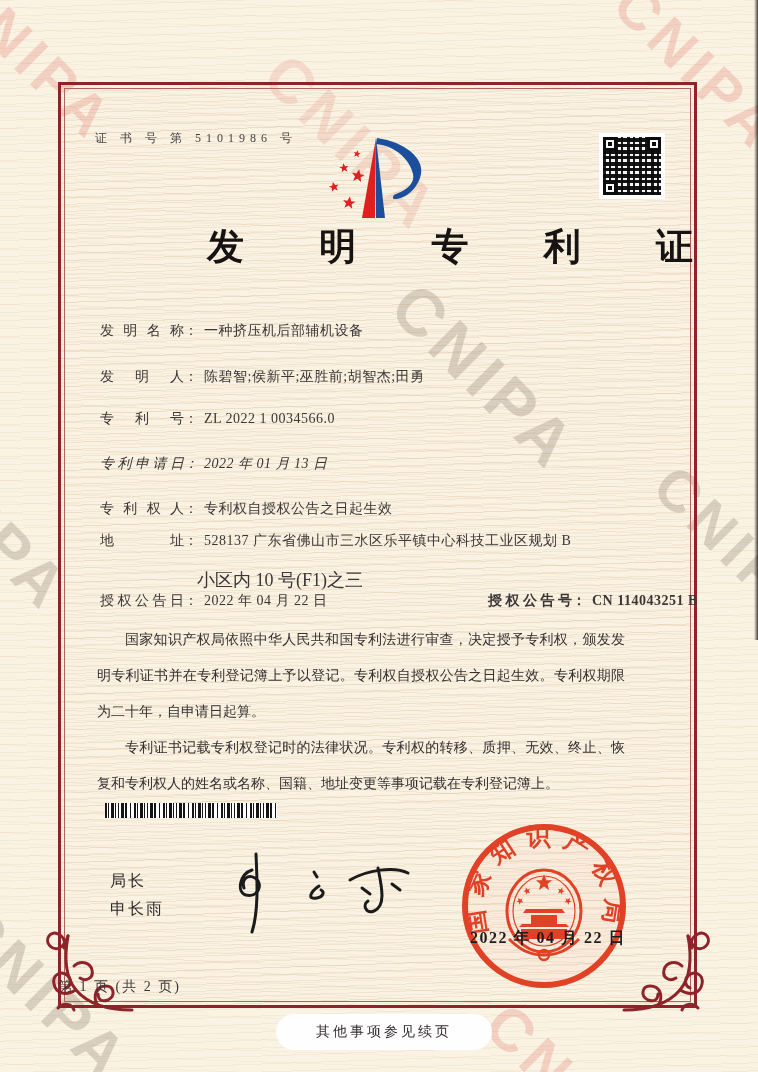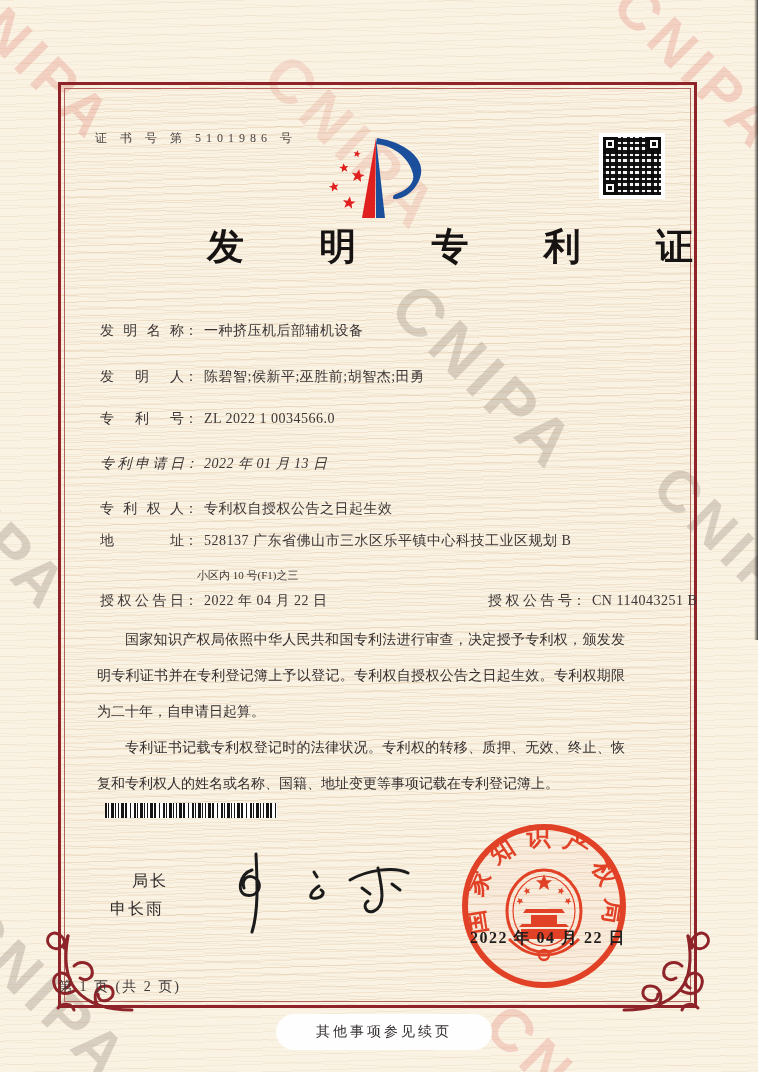--- a/index.html
+++ b/index.html
@@ -38,35 +38,35 @@
     background-image:
       repeating-linear-gradient(90deg, rgba(10,10,10,0.92) 0 3px, transparent 3px 6px, rgba(10,10,10,0.92) 6px 8px, transparent 8px 12px),
       repeating-linear-gradient(0deg, #141414 0 3px, #f4f4f4 3px 5px, #141414 5px 9px, #f4f4f4 9px 12px);}
   .finder{width:14px; height:14px; border:3px solid #0d0d0d; background:#f8f8f8; box-sizing:border-box;}
   .finder::after{content:""; position:absolute; left:2px; top:2px; width:4px; height:4px; background:#0d0d0d;}
   
   .field{left:100px; font-size:14px; white-space:nowrap; color:#3c3636;}
   .flabel{display:inline-block; width:84px; text-align:justify; text-align-last:justify; vertical-align:top;}
   .colon{display:inline-block; margin-right:6px;}
   .fvalue{letter-spacing:0.5px;}
-  .addr2{left:197px; font-size:11px; color:#3c3636;}
-  .grant2{left:388px; top:0;}
+  .addr2{left:197px; font-size:18px; color:#3c3636;}
+  .grant2{left:388px; top:0;font-weight:bold;}
   
   .paras{left:97px; top:622px; width:528px; font-size:14px; line-height:36px;
          text-align:justify; color:#352f2f;}
   .paras p{margin:0; text-indent:2em;}
   
   .barcode{left:105px; top:803px; width:172px; height:15px; background:#fff;
     background-image:repeating-linear-gradient(90deg,
       #151515 0 2px, #fff 2px 3px, #151515 3px 4px, #fff 4px 6px,
       #151515 6px 9px, #fff 9px 10px, #151515 10px 11px, #fff 11px 13px,
       #151515 13px 14px, #fff 14px 16px, #151515 16px 19px, #fff 19px 20px,
       #151515 20px 22px, #fff 22px 25px, #151515 25px 26px, #fff 26px 29px);}
   
-  .director-title{left:110px; top:871px; font-size:16px; letter-spacing:2px; color:#2e2a2a;margin-left:22px;}
+  .director-title{left:110px; top:871px; font-size:16px; letter-spacing:2px; color:#2e2a2a;}
   .director-name{left:110px; top:899px; font-size:16px; letter-spacing:2px; color:#2e2a2a;}
   .sig{left:222px; top:848px;}
   
   .seal{left:459px; top:821px; width:170px; height:170px; opacity:0.95;}
   .seal-date{left:470px; top:928px; font-size:16px; font-weight:bold;
              letter-spacing:1.5px; color:#1f1c1c; white-space:nowrap;}
   
   .page-no{left:58px; top:978px; width:639px; text-align:left; font-size:14px;
            letter-spacing:2px; color:#3c3636;}
   .cont-box{left:276px; top:1014px; width:216px; height:36px; background:#fefefe;

